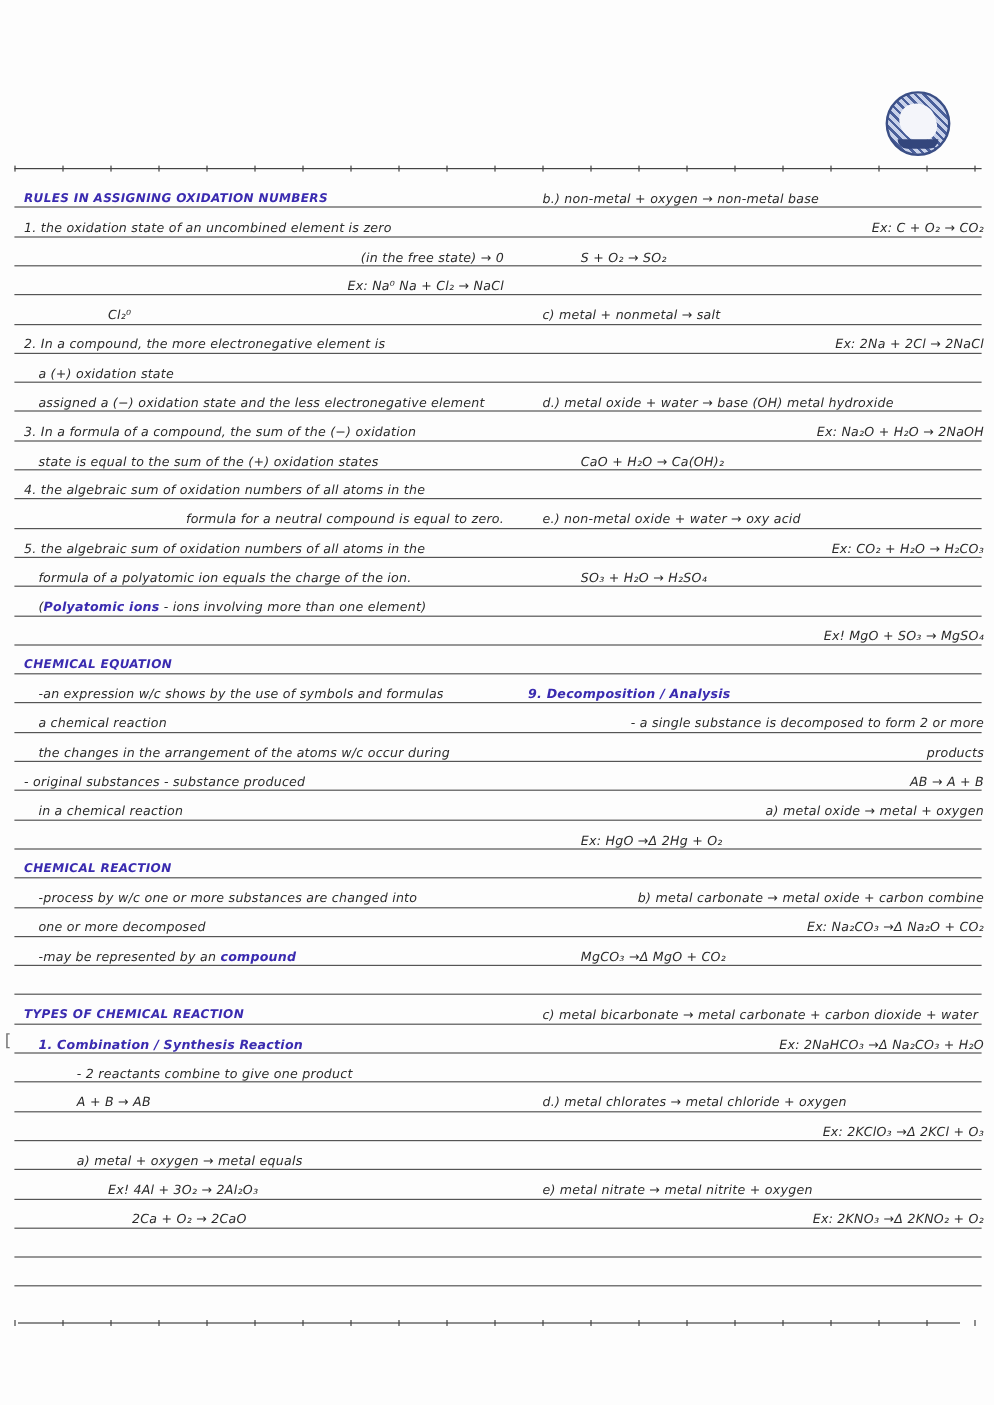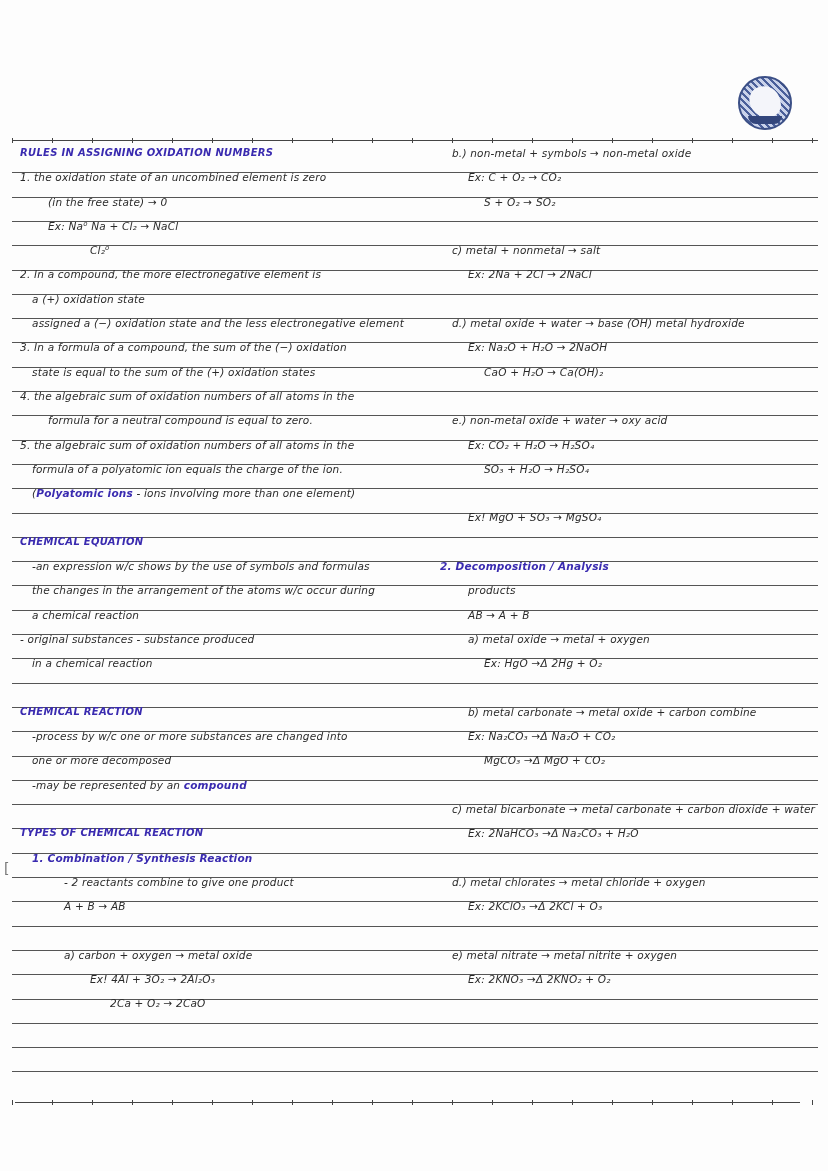--- a/index.html
+++ b/index.html
@@ -32,31 +32,31 @@
   .rule-bottom {
     position:absolute; left:15px; top:1102px; width:785px; height:0;
     border-top:1.5px solid #444;
   }
   .ticks { position:absolute; left:12px; width:806px; height:5px; }
   .ticks span { position:absolute; top:-3px; width:1px; height:5px; background:#444; }
   .line {
     position:absolute; left:12px; width:806px; height:0;
     border-top:1px solid #555;
   }
-  .col { position:absolute; top:141px; }
+  .col { position:absolute; top:154px; }
   .col.left { left:20px; width:400px; }
   .col.right { left:440px; width:380px; }
   .row {
     height:24.3px; line-height:24px; font-size:10.5px; font-style:italic;
     white-space:nowrap; overflow:visible; letter-spacing:0.2px;
   }
   .heading { color:#3a2bb0; font-weight:bold; font-style:italic; text-transform:uppercase; font-size:10px; letter-spacing:0.3px;}
   .hl { color:#3a2bb0; font-weight:bold; }
   .i1 { padding-left:12px; }
-  .i2 { padding-left:28px; }
+  .i2 { padding-left:28px;text-align:right; }
   .i3 { padding-left:44px; }
   .i4 { padding-left:70px; }
   .i5 { padding-left:90px; }
   .bracket { position:absolute; left:4px; top:860px; font-size:14px; color:#777; }
 </style>
 </head>
 <body>
 
 <div class="page">
   <div class="logo">
@@ -167,59 +167,60 @@
       <div class="row i0">3.  In a formula of a compound, the sum of the (−) oxidation</div>
       <div class="row i1">state is equal to the sum of the (+) oxidation states</div>
       <div class="row i0">4.  the algebraic sum of oxidation numbers of all atoms in the</div>
       <div class="row i2">formula for a neutral compound is equal to zero.</div>
       <div class="row i0">5.  the algebraic sum of oxidation numbers of all atoms in the</div>
       <div class="row i1">formula of a polyatomic ion equals the charge of the ion.</div>
       <div class="row i1"><span>(</span><span class="hl">Polyatomic ions</span><span> - ions involving more than one element)</span></div>
       <div class="row i0"></div>
       <div class="row heading">CHEMICAL EQUATION</div>
       <div class="row i1">-an expression w/c shows by the use of symbols and formulas</div>
+      <div class="row i1">a chemical reaction</div>
       <div class="row i1">the changes in the arrangement of the atoms w/c occur during</div>
-      <div class="row i1">a chemical reaction</div>
       <div class="row i0">- original substances                  - substance produced</div>
       <div class="row i1">in a chemical reaction</div>
       <div class="row i0"></div>
       <div class="row heading">CHEMICAL REACTION</div>
       <div class="row i1">-process by w/c one or more substances are changed into</div>
       <div class="row i1">one or more decomposed</div>
       <div class="row i1"><span>-may be represented by an </span><span class="hl">compound</span></div>
       <div class="row i0"></div>
       <div class="row heading">TYPES OF CHEMICAL REACTION</div>
       <div class="row i1 hl">1. Combination / Synthesis Reaction</div>
       <div class="row i3">- 2 reactants combine to give one product</div>
       <div class="row i3">A    +  B  →  AB</div>
       <div class="row i0"></div>
-      <div class="row i3">a) carbon  +  oxygen  →  metal oxide</div>
+      <div class="row i3">a) metal  +  oxygen  →  metal equals</div>
       <div class="row i4">Ex!  4Al  +  3O₂  →  2Al₂O₃</div>
       <div class="row i5">2Ca  +   O₂   →   2CaO</div>
       <div class="row i0"></div>
     </div>
   <div class="col right" id="col-right">
-      <div class="row i1">b.) non-metal  +  symbols  →  non-metal oxide</div>
+      <div class="row i1">b.) non-metal  +  oxygen  →  non-metal base</div>
       <div class="row i2">Ex:   C  +  O₂  →  CO₂</div>
       <div class="row i3">S  +  O₂  →  SO₂</div>
       <div class="row i0"></div>
       <div class="row i1">c)  metal  +  nonmetal  →  salt</div>
       <div class="row i2">Ex:  2Na   + 2Cl  →  2NaCl</div>
       <div class="row i0"></div>
       <div class="row i1">d.)  metal oxide   + water  →  base (OH) metal hydroxide</div>
       <div class="row i2">Ex:   Na₂O  + H₂O  →  2NaOH</div>
       <div class="row i3">CaO  +  H₂O  →  Ca(OH)₂</div>
       <div class="row i0"></div>
       <div class="row i1">e.)  non-metal oxide   + water   → oxy acid</div>
-      <div class="row i2">Ex:  CO₂  + H₂O  →    H₂SO₄</div>
+      <div class="row i2">Ex:  CO₂  + H₂O  →    H₂CO₃</div>
       <div class="row i3">SO₃ +  H₂O  →    H₂SO₄</div>
       <div class="row i0"></div>
       <div class="row i2">Ex!   MgO  +  SO₃  →   MgSO₄</div>
       <div class="row i0"></div>
-      <div class="row i0 hl">2.  Decomposition / Analysis</div>
+      <div class="row i0 hl">9.  Decomposition / Analysis</div>
+      <div class="row i2">- a single substance is decomposed to form 2 or more</div>
       <div class="row i2">products</div>
       <div class="row i2">AB  →  A + B</div>
       <div class="row i2">a) metal oxide  →  metal + oxygen</div>
       <div class="row i3">Ex:   HgO  →Δ  2Hg  +  O₂</div>
       <div class="row i0"></div>
       <div class="row i2">b) metal carbonate  →  metal oxide + carbon combine</div>
       <div class="row i2">Ex:  Na₂CO₃  →Δ  Na₂O   +  CO₂</div>
       <div class="row i3">MgCO₃  →Δ  MgO   +  CO₂</div>
       <div class="row i0"></div>
       <div class="row i1">c) metal bicarbonate → metal carbonate + carbon dioxide + water</div>

